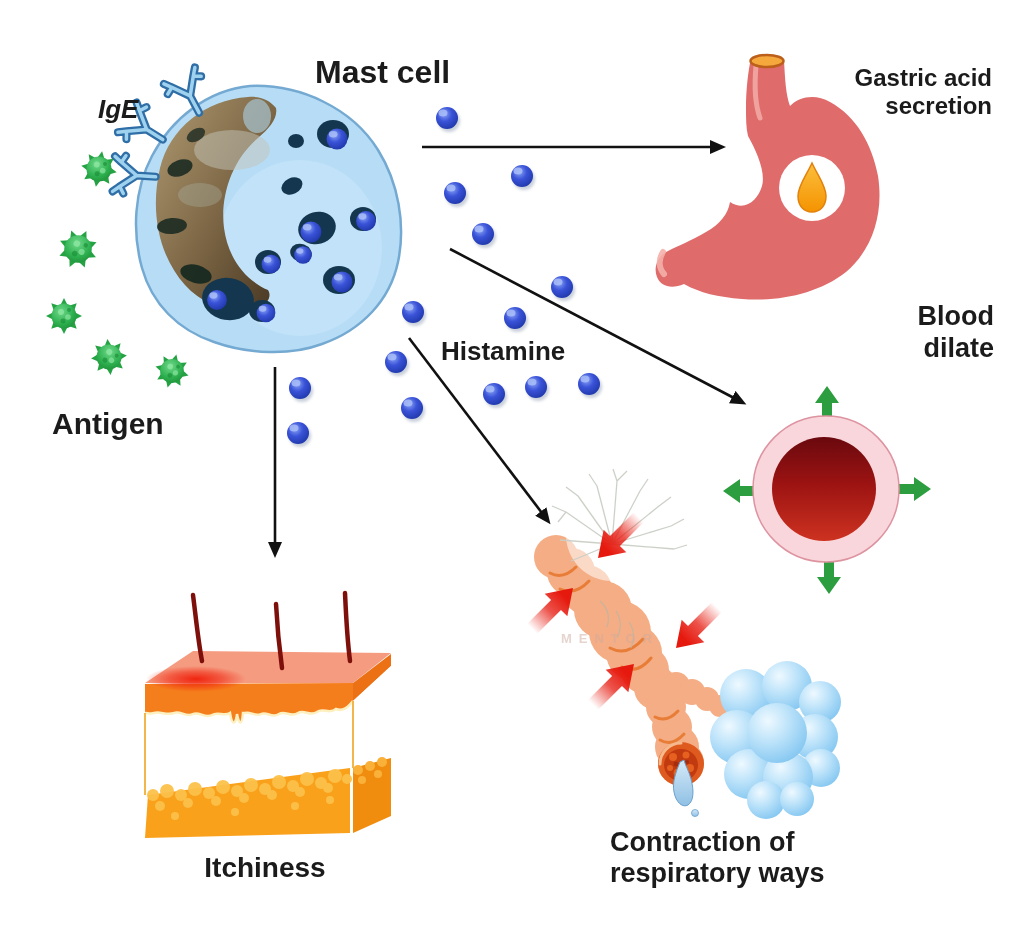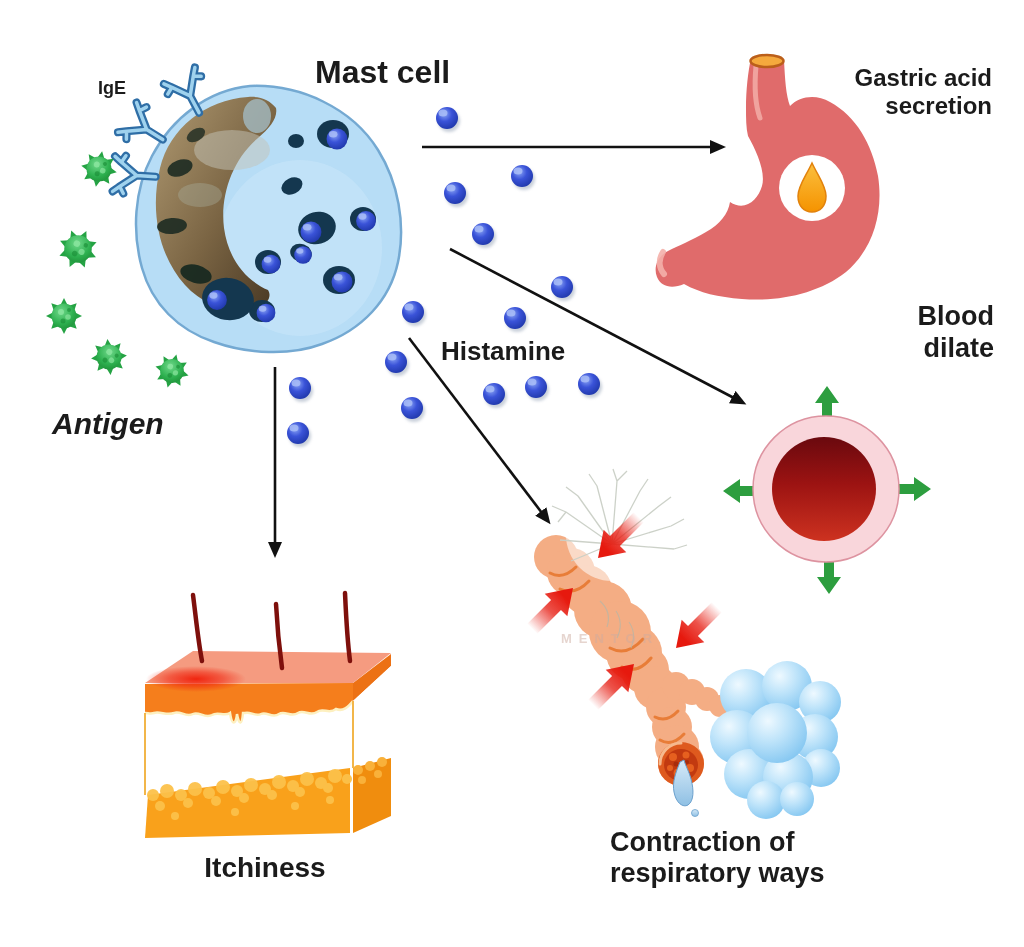--- a/index.html
+++ b/index.html
@@ -1,24 +1,24 @@
 <!DOCTYPE html>
 <html><head>
 <meta charset="utf-8">
 <style>
   html,body{margin:0;padding:0;background:#fff;}
   .canvas{position:relative;width:1024px;height:947px;background:#ffffff;overflow:hidden;
           font-family:"Liberation Sans",sans-serif;}
   .canvas svg{position:absolute;left:0;top:0;}
   .lbl{position:absolute;color:#1b1b1b;font-weight:bold;white-space:nowrap;}
-  #lbl-ige{left:98px;top:78px;font-size:18px;}
+  #lbl-ige{left:98px;top:94px;font-size:26px;font-style:italic;}
   #lbl-mast{left:315px;top:54px;font-size:32px;}
   #lbl-gastric{right:32px;top:64px;font-size:24px;text-align:right;line-height:1.18;}
   #lbl-blood{right:30px;top:300px;font-size:27px;text-align:right;line-height:1.2;}
-  #lbl-antigen{left:52px;top:407px;font-size:30px;font-style:italic;}
+  #lbl-antigen{left:52px;top:407px;font-size:30px;}
   #lbl-hist{left:441px;top:336px;font-size:26px;}
   #lbl-itch{left:165px;top:852px;width:200px;text-align:center;font-size:28px;}
   #lbl-contr{left:610px;top:827px;width:265px;font-size:27px;line-height:1.16;white-space:normal;}
   .wm{position:absolute;font-weight:bold;text-align:center;white-space:nowrap;}
   #wm1{left:475px;top:608px;width:270px;font-size:17px;letter-spacing:9px;color:rgba(148,157,167,0.55);text-shadow:0 1px 0 rgba(255,255,255,0.8);}
   #wm2{left:475px;top:631px;width:270px;font-size:13px;letter-spacing:7px;color:rgba(205,172,160,0.5);}
   .dots{filter:drop-shadow(2px 3px 1.5px rgba(100,120,150,0.35));}
 </style>
 </head>
 <body>

